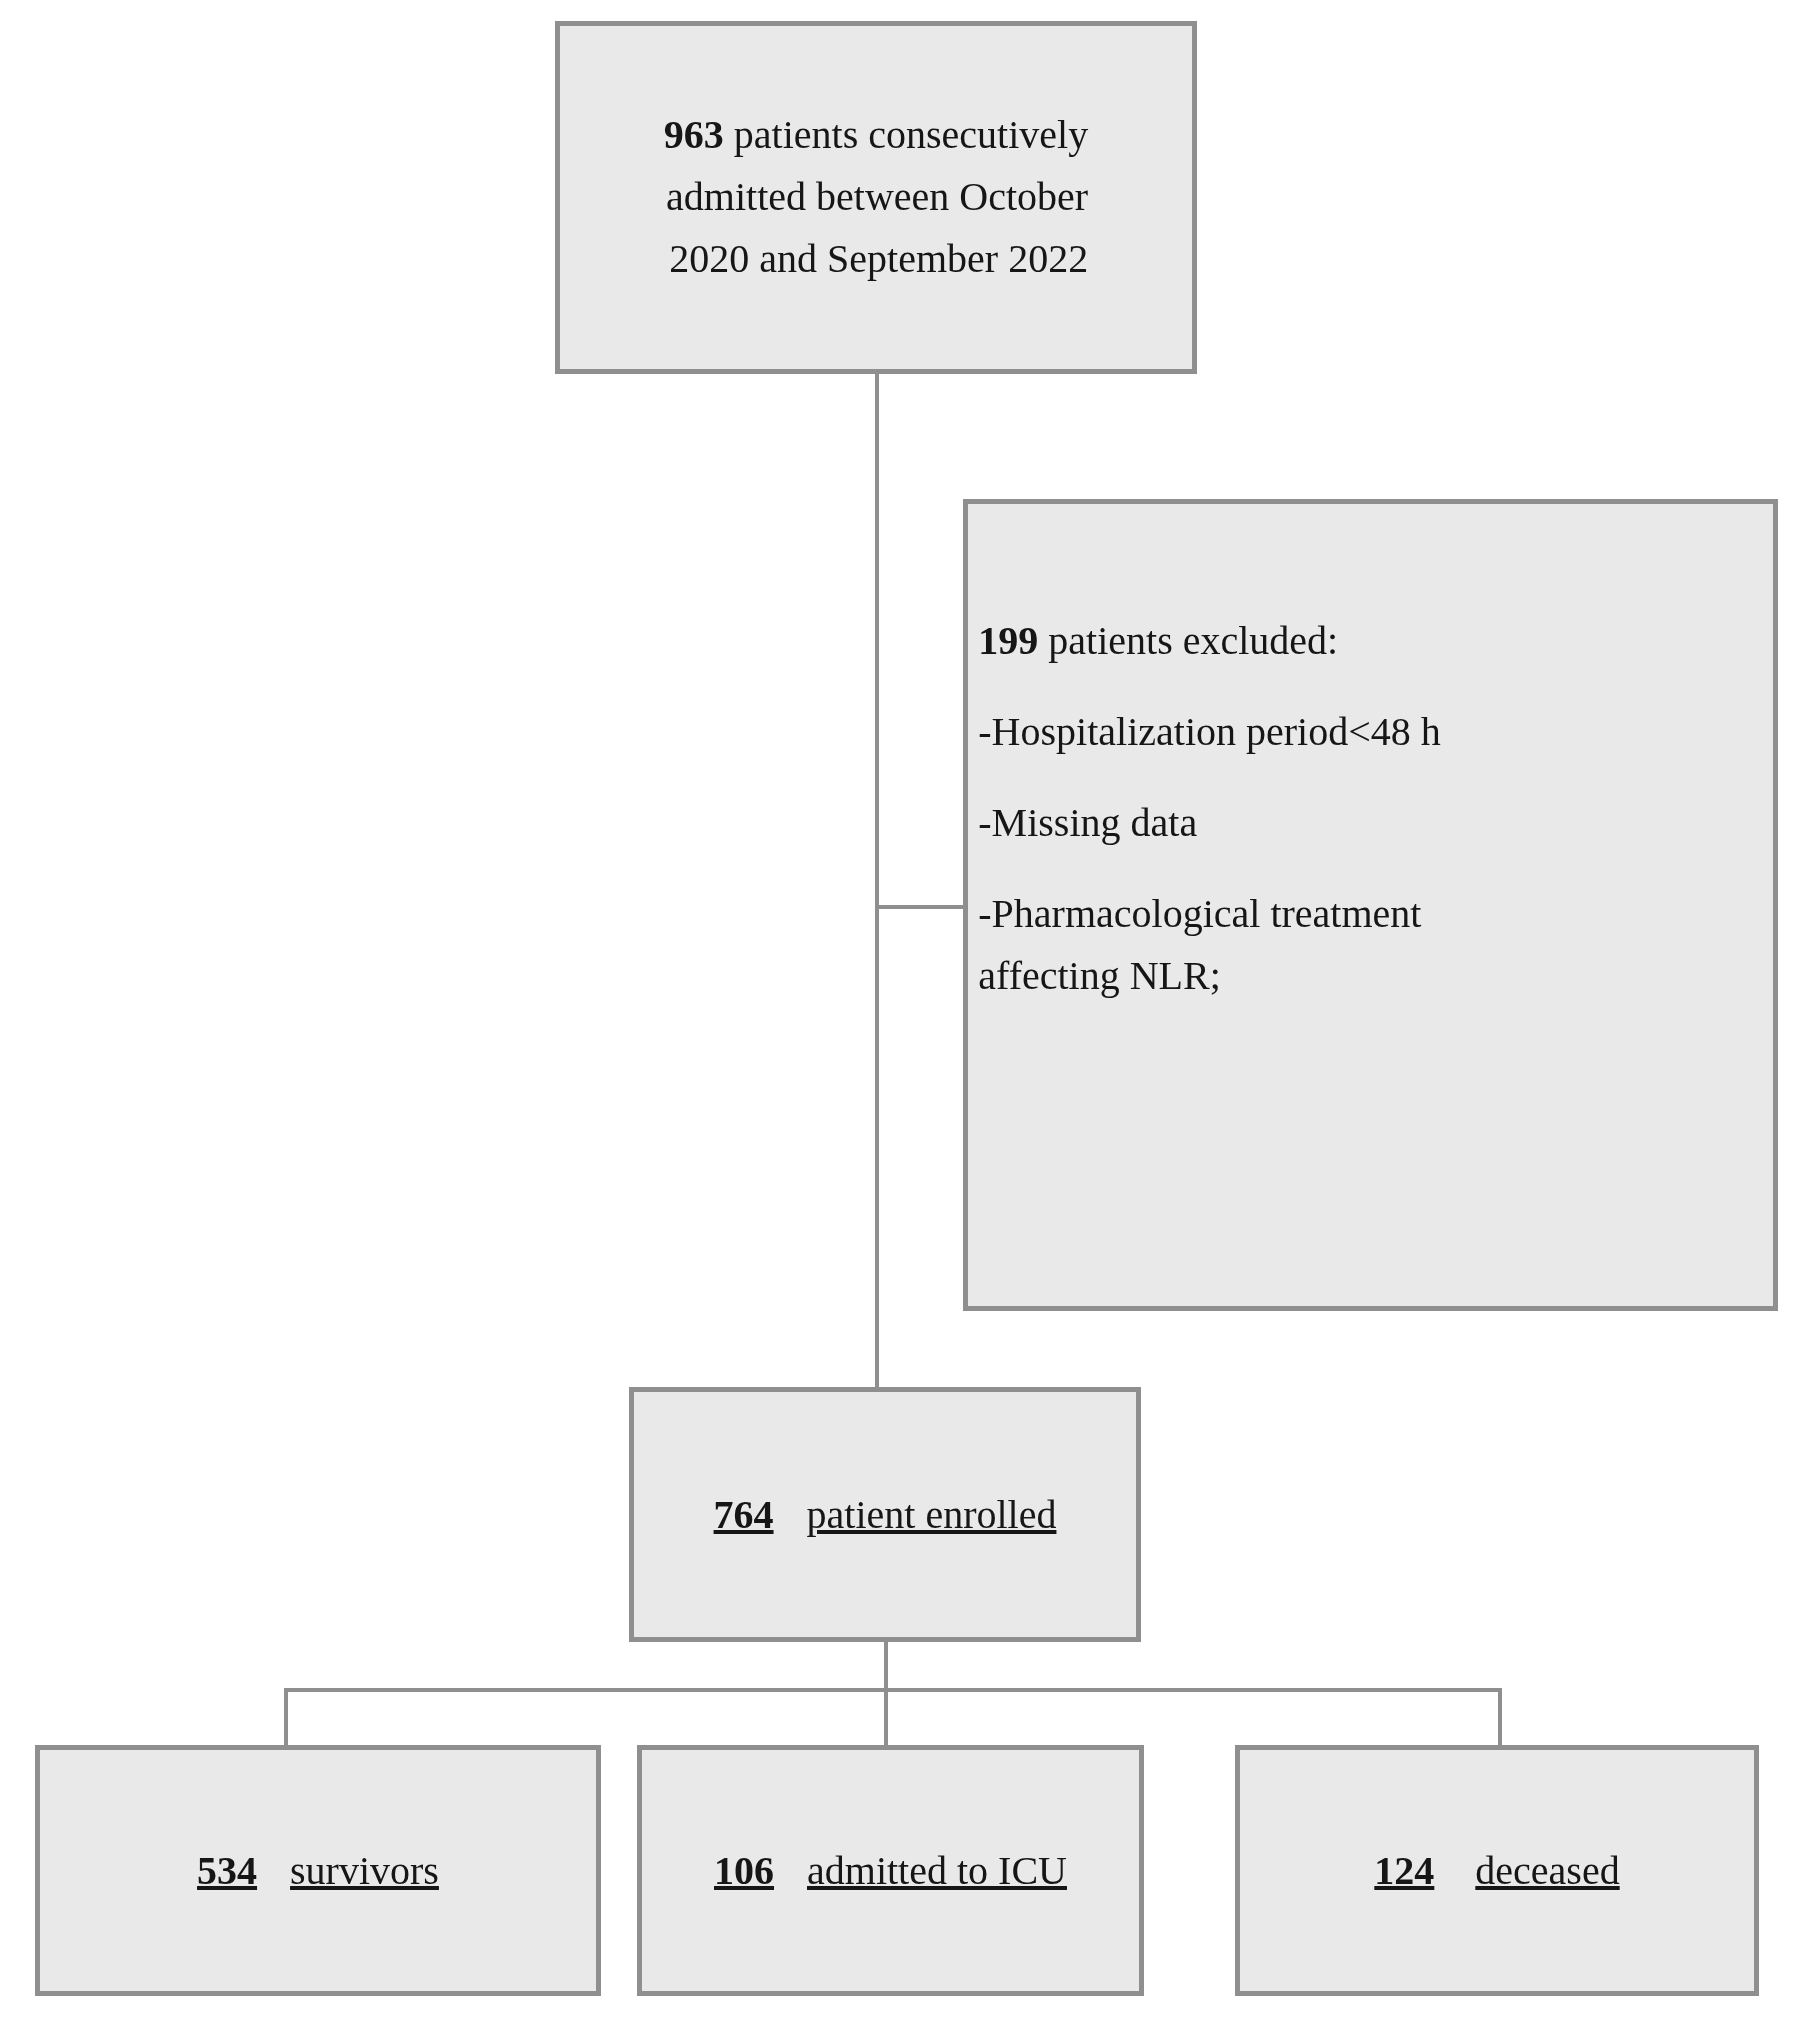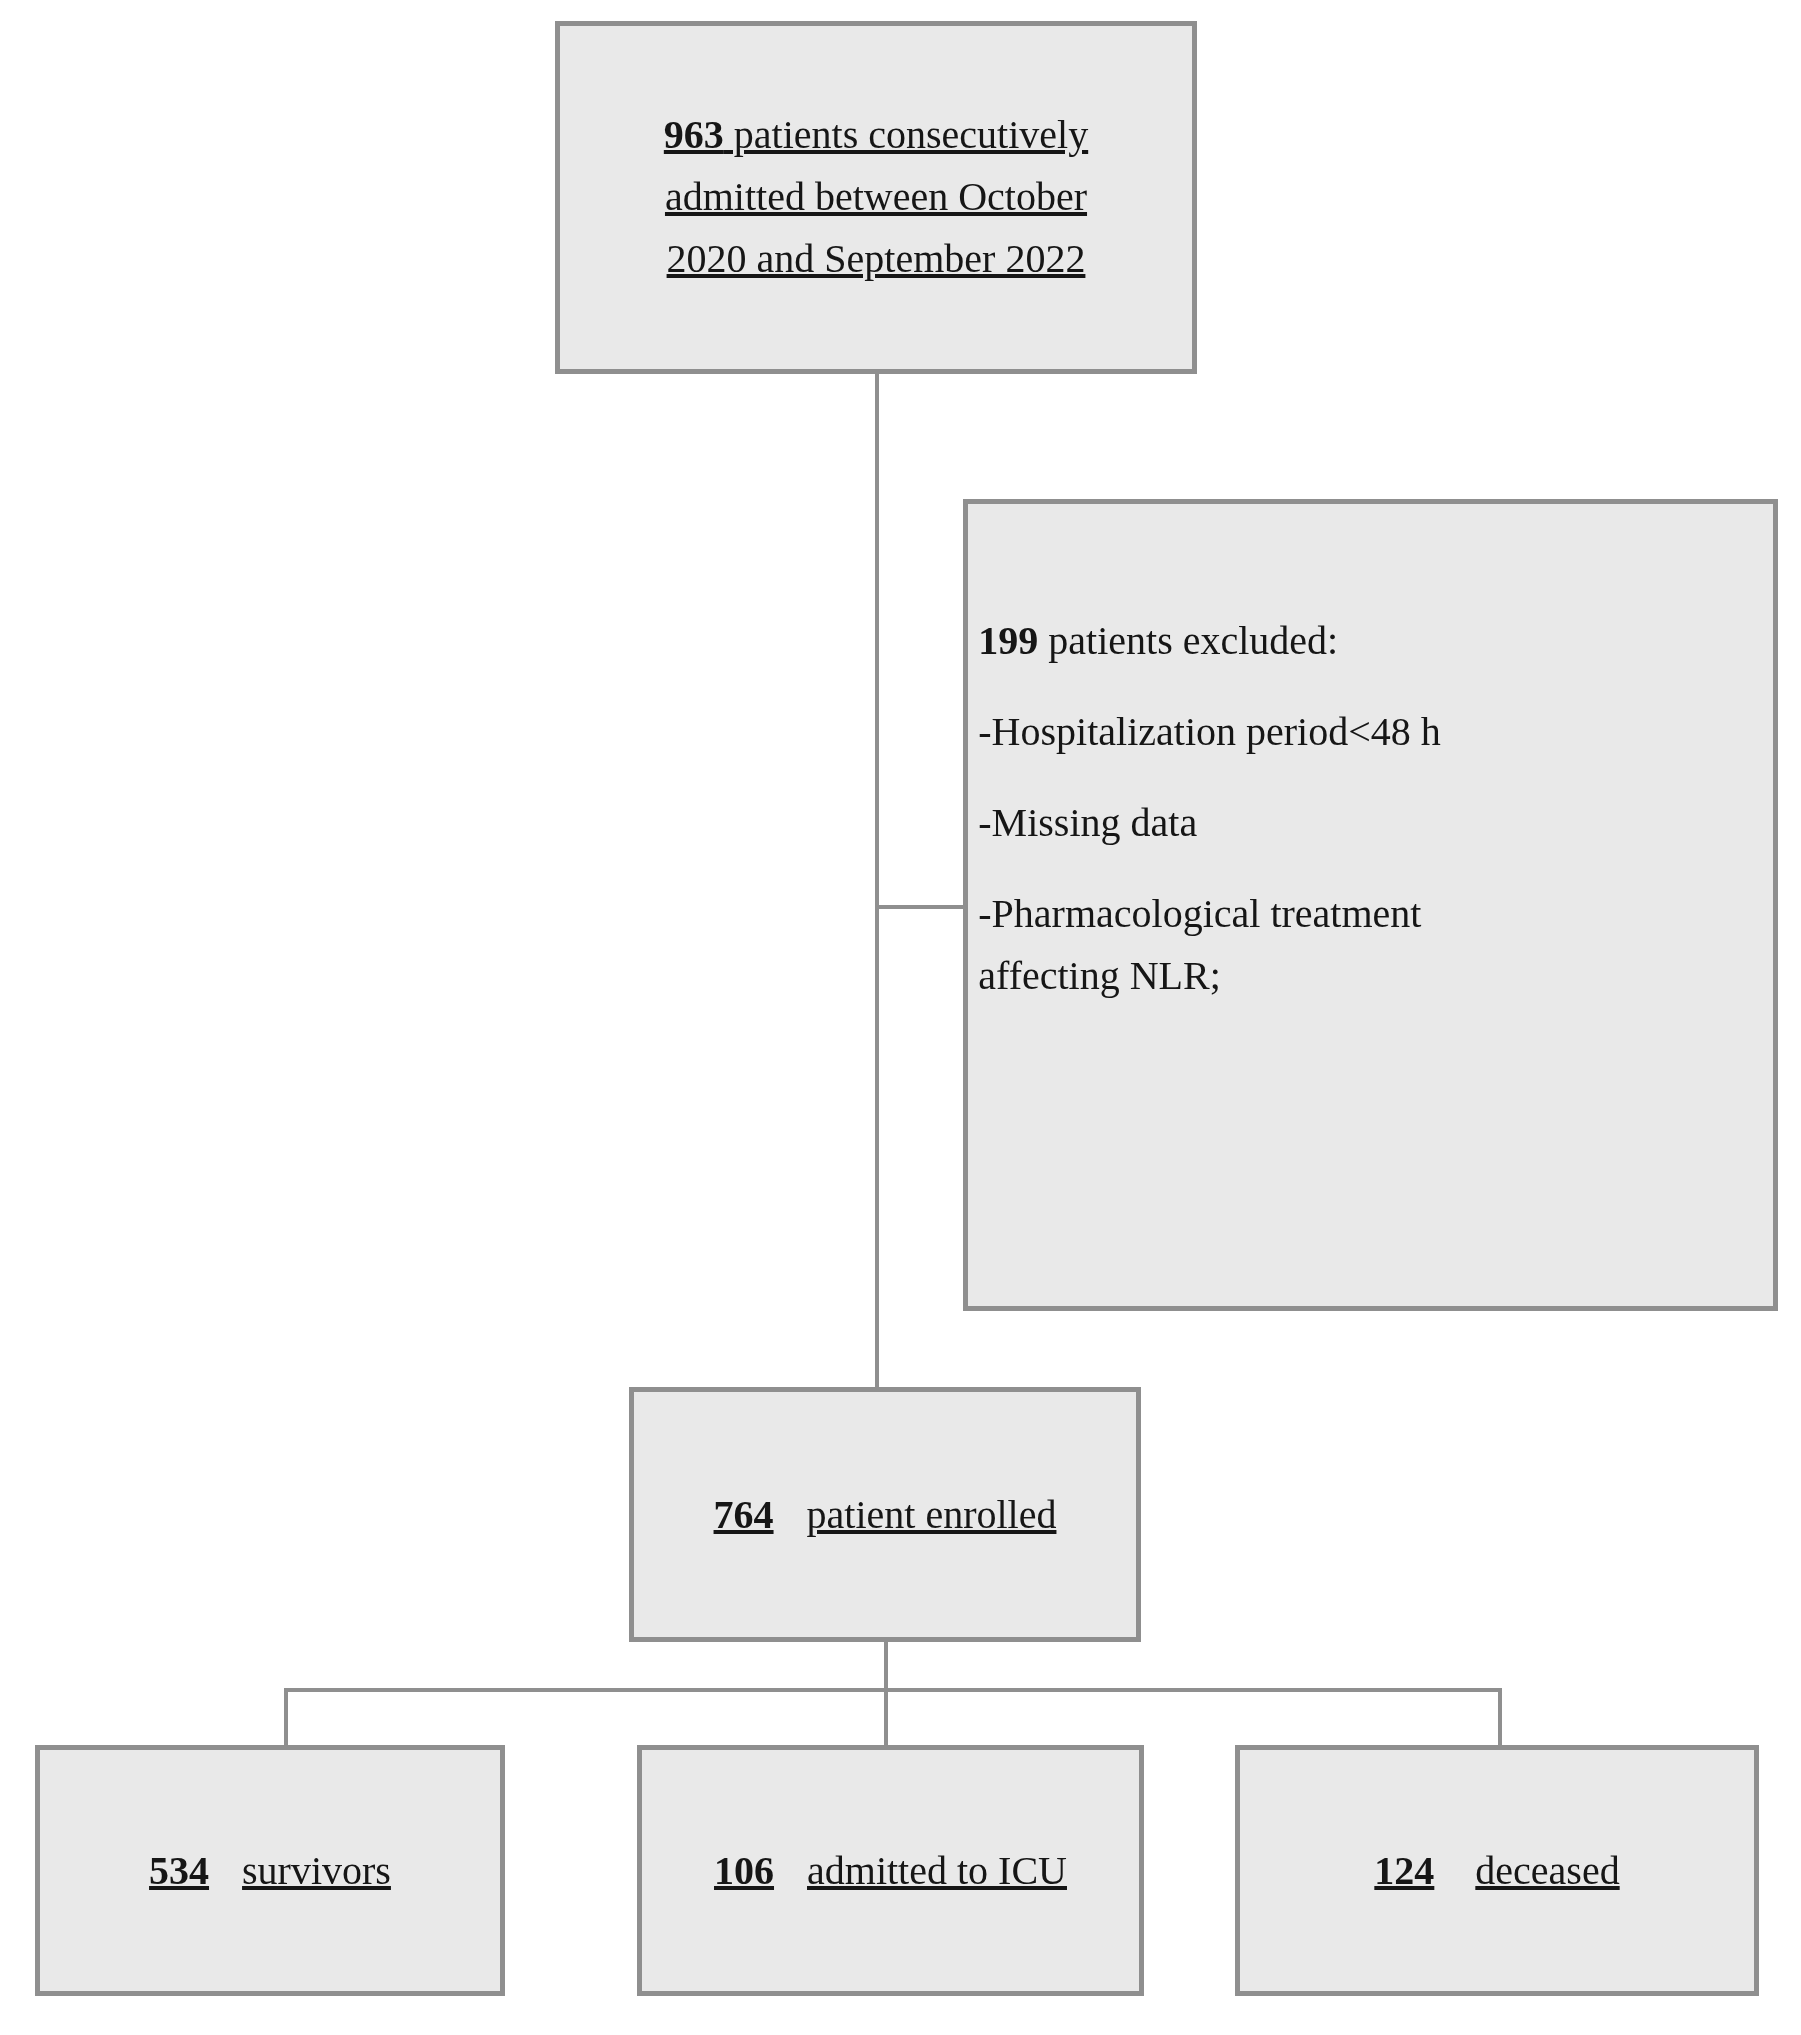--- a/index.html
+++ b/index.html
@@ -31,22 +31,21 @@
     font-size:40px;
     line-height:62px;
     color:var(--text-color);
   }
   .pre{white-space:pre-line;}
   .num{font-weight:bold;}
   .center-box{
     display:flex;
     align-items:center;
     justify-content:center;
-    text-align:center;
-    text-decoration:underline;
+    text-align:right;
   }
   .stack{
     display:flex;
     flex-direction:row;
     align-items:center;
     justify-content:center;
     text-align:center;
     gap:33px;
     text-decoration:underline;
   }
@@ -81,21 +80,21 @@
     <p class="t pre">-Missing data</p>
     <p class="t pre">-Pharmacological treatment
 affecting NLR;</p>
   </div>
 
   <div class="box stack" style="left:629px;top:1387px;width:512px;height:255px;">
     <p class="t num">764</p>
     <p class="t">patient enrolled</p>
   </div>
 
-  <div class="box stack" style="left:35px;top:1745px;width:470px;height:251px;">
+  <div class="box stack" style="left:35px;top:1745px;width:566px;height:251px;">
     <p class="t num">534</p>
     <p class="t">survivors</p>
   </div>
 
   <div class="box stack" style="left:637px;top:1745px;width:507px;height:251px;">
     <p class="t num">106</p>
     <p class="t">admitted to ICU</p>
   </div>
 
   <div class="box stack" style="left:1235px;top:1745px;width:524px;height:251px;gap:41px;">

